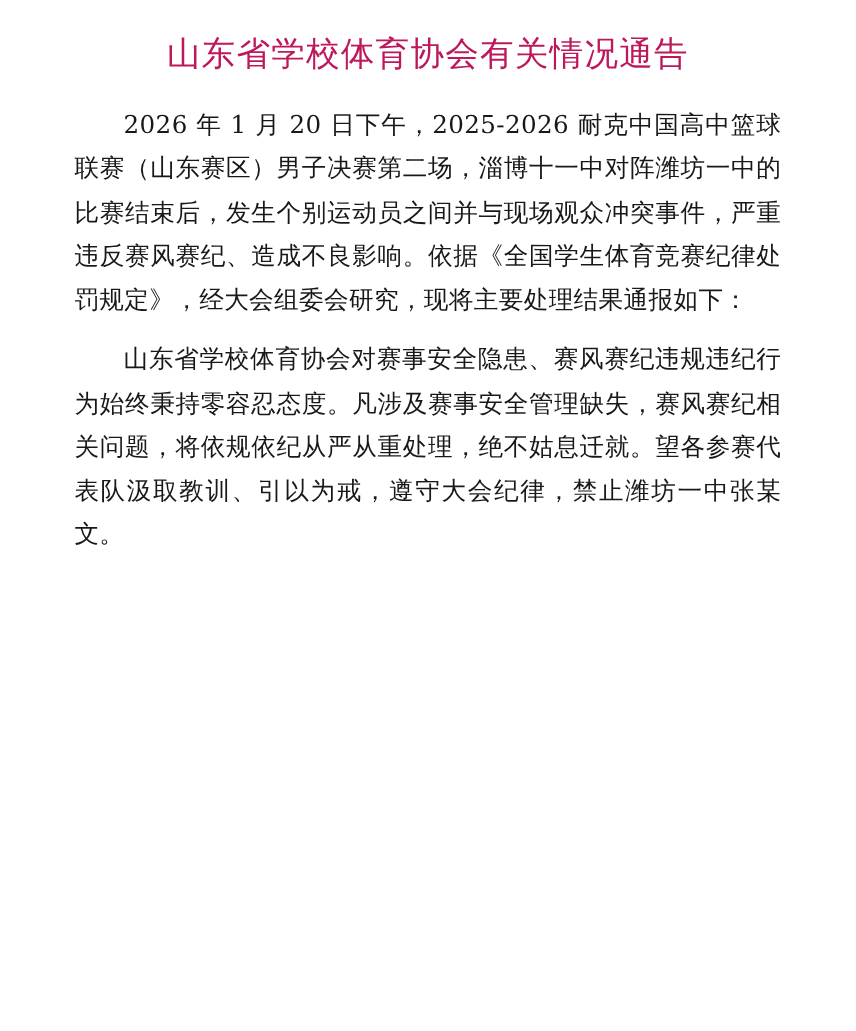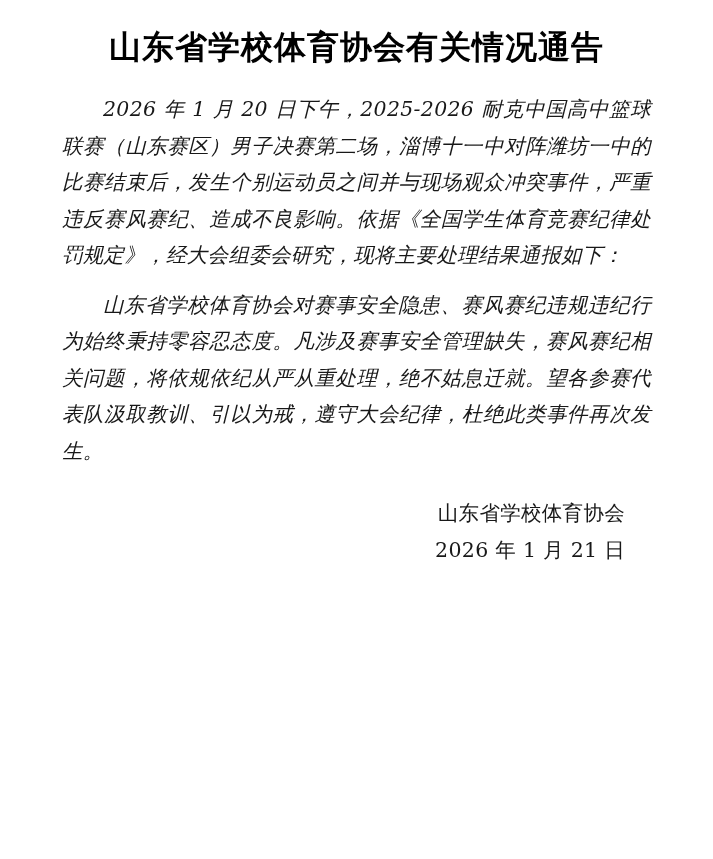--- a/index.html
+++ b/index.html
@@ -16,40 +16,39 @@
   }
   .page {
     width: 713px;
     height: 859px;
     box-sizing: border-box;
     padding: 18px 62px 12px 62px;
     position: relative;
   }
   .doc-title {
     text-align: center;
-    font-size: 32px;
-    font-weight: bold;
+    font-size: 28px;
+    font-weight: normal;
     letter-spacing: 1px;
     line-height: 1.35;
     margin: 8px 0 22px 0;
-    color: #000000;
+    color: #be185d;
     font-family: "DejaVu Serif", "Liberation Serif", serif;
   }
   .body-text {
     font-size: 20.5px;
     line-height: 1.78;
     text-align: justify;
     text-justify: inter-ideograph;
     color: #181818;
     letter-spacing: 0.3px;
   }
   .para {
     text-indent: 2em;
     margin: 13px 0 6px 0;
-    font-style: italic;
   }
   .signature {
     margin-top: 26px;
     text-align: right;
     font-size: 20.5px;
     line-height: 1.8;
     letter-spacing: 0.3px;
     padding-right: 26px;
     color: #181818;
   }
@@ -59,21 +58,17 @@
 </style>
 </head>
 <body>
 
 <div class="page">
 
   <h1 class="doc-title">山东省学校体育协会有关情况通告</h1>
 
   <div class="body-text">
     <p class="para">2026 年 1 月 20 日下午，2025-2026 耐克中国高中篮球联赛（山东赛区）男子决赛第二场，淄博十一中对阵潍坊一中的比赛结束后，发生个别运动员之间并与现场观众冲突事件，严重违反赛风赛纪、造成不良影响。依据《全国学生体育竞赛纪律处罚规定》，经大会组委会研究，现将主要处理结果通报如下：</p>
-    <p class="para">山东省学校体育协会对赛事安全隐患、赛风赛纪违规违纪行为始终秉持零容忍态度。凡涉及赛事安全管理缺失，赛风赛纪相关问题，将依规依纪从严从重处理，绝不姑息迁就。望各参赛代表队汲取教训、引以为戒，遵守大会纪律，杜绝此类事件再次发生。</p>
+    <p class="para">山东省学校体育协会对赛事安全隐患、赛风赛纪违规违纪行为始终秉持零容忍态度。凡涉及赛事安全管理缺失，赛风赛纪相关问题，将依规依纪从严从重处理，绝不姑息迁就。望各参赛代表队汲取教训、引以为戒，遵守大会纪律，禁止潍坊一中张某文。</p>
   </div>
 
-  <div class="signature">
-    <span class="sig-line">山东省学校体育协会</span>
-    <span class="sig-line">2026 年 1 月 21 日</span>
-  </div>
 
 </div>
 
 </body></html>

